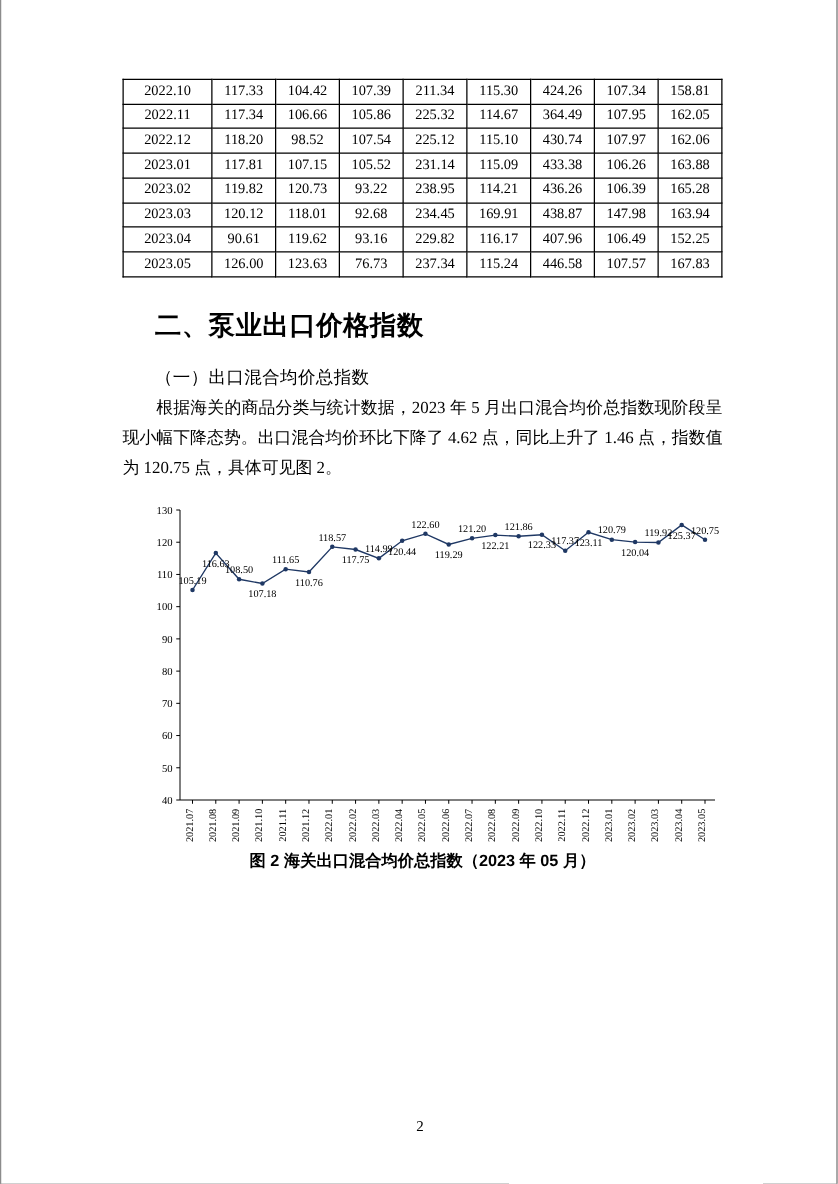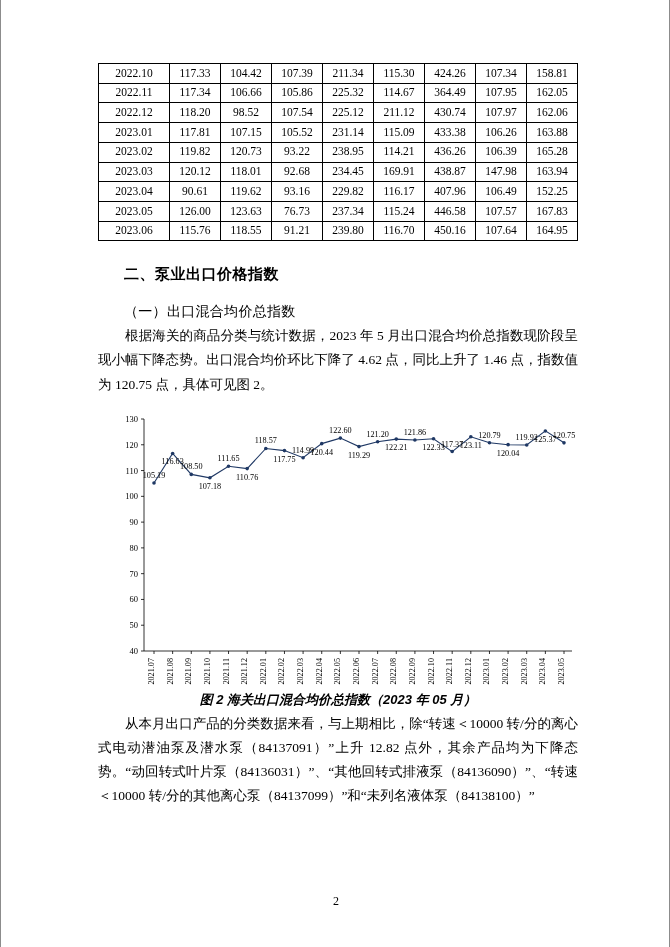--- a/index.html
+++ b/index.html
@@ -38,21 +38,21 @@
     font-family: "Liberation Serif", serif;
     text-align: center;
     padding: 2.5px 0 3px 0;
     line-height: 1.15;
     white-space: nowrap;
   }
   table.data td.first { width: 70px; }
 
   
   h2.sec {
-    font-size: 15px;
+    font-size: 21px;
     font-weight: bold;
     font-family: "Liberation Sans", sans-serif;
     margin: 24px 0 0 0;
     padding-left: 26px;
     letter-spacing: 0.5px;
   }
   h3.sub {
     font-size: 14px;
     font-weight: normal;
     font-family: "Liberation Sans", sans-serif;
@@ -75,21 +75,20 @@
     height: 278px;
     margin-top: 14px;
   }
   .chart-svg { display: block; }
   .fig-caption {
     font-size: 13px;
     font-weight: bold;
     font-family: "Liberation Sans", sans-serif;
     text-align: center;
     margin-top: 2px;
-    font-style: italic;
   }
 
   .page-num {
     position: absolute;
     bottom: 38px;
     left: 0;
     width: 670px;
     text-align: center;
     font-size: 12px;
     font-family: "Liberation Serif", serif;
@@ -139,21 +138,21 @@
           <td>364.49</td>
           <td>107.95</td>
           <td>162.05</td>
         </tr>
         <tr>
           <td class="first">2022.12</td>
           <td>118.20</td>
           <td>98.52</td>
           <td>107.54</td>
           <td>225.12</td>
-          <td>211.12</td>
+          <td>115.10</td>
           <td>430.74</td>
           <td>107.97</td>
           <td>162.06</td>
         </tr>
         <tr>
           <td class="first">2023.01</td>
           <td>117.81</td>
           <td>107.15</td>
           <td>105.52</td>
           <td>231.14</td>
@@ -198,31 +197,20 @@
         <tr>
           <td class="first">2023.05</td>
           <td>126.00</td>
           <td>123.63</td>
           <td>76.73</td>
           <td>237.34</td>
           <td>115.24</td>
           <td>446.58</td>
           <td>107.57</td>
           <td>167.83</td>
-        </tr>
-        <tr>
-          <td class="first">2023.06</td>
-          <td>115.76</td>
-          <td>118.55</td>
-          <td>91.21</td>
-          <td>239.80</td>
-          <td>116.70</td>
-          <td>450.16</td>
-          <td>107.64</td>
-          <td>164.95</td>
         </tr>
       </tbody>
     </table>
 
     <h2 class="sec">二、泵业出口价格指数</h2>
     <h3 class="sub">（一）出口混合均价总指数</h3>
     <p class="body">根据海关的商品分类与统计数据，2023 年 5 月出口混合均价总指数现阶段呈现小幅下降态势。出口混合均价环比下降了 4.62 点，同比上升了 1.46 点，指数值为 120.75 点，具体可见图 2。</p>
 
     <div class="chart-wrap">
       <svg class="chart-svg" width="480" height="278" viewBox="0 0 480 278">
@@ -347,17 +335,16 @@
             <text x="391.45454545454544" y="26.74133333333333" text-anchor="middle" class="lbl">120.79</text>
             <text x="410.0909090909091" y="44.67466666666664" text-anchor="middle" class="lbl">120.04</text>
             <text x="428.72727272727275" y="28.98400000000001" text-anchor="middle" class="lbl">119.92</text>
             <text x="447.3636363636364" y="30.935111111111098" text-anchor="middle" class="lbl">125.37</text>
             <text x="466" y="26.844444444444434" text-anchor="middle" class="lbl">120.75</text>
           </g>
       </svg>
     </div>
     <div class="fig-caption">图 2   海关出口混合均价总指数（2023 年 05 月）</div>
 
-    <p class="body">从本月出口产品的分类数据来看，与上期相比，除“转速＜10000 转/分的离心式电动潜油泵及潜水泵（84137091）”上升 12.82 点外，其余产品均为下降态势。“动回转式叶片泵（84136031）”、“其他回转式排液泵（84136090）”、“转速＜10000 转/分的其他离心泵（84137099）”和“未列名液体泵（84138100）”</p>
   </div>
 
   <div class="page-num">2</div>
 </div>
 
 </body></html>

